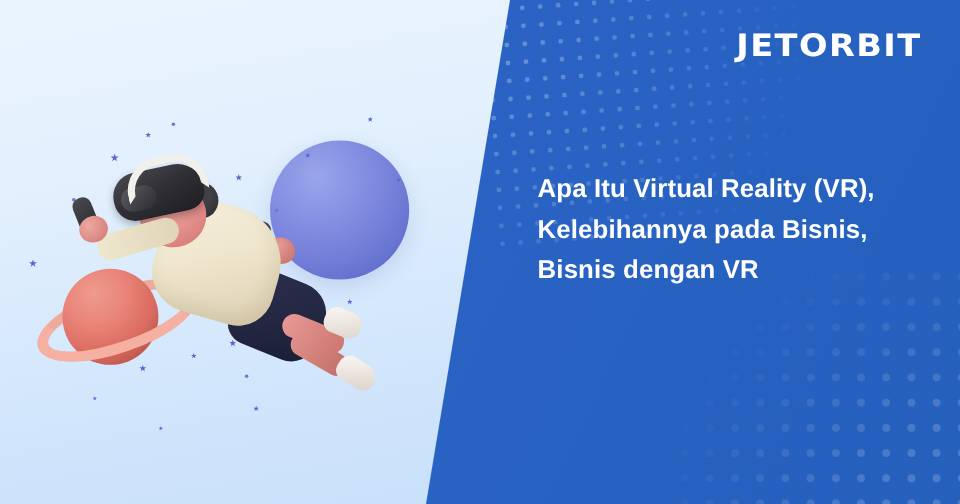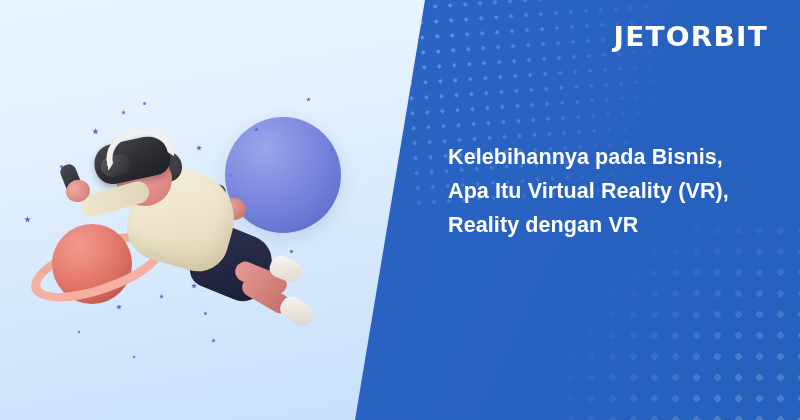--- a/index.html
+++ b/index.html
@@ -233,18 +233,18 @@
   </div>
 
   <div class="blue-panel">
     <div class="halftone halftone-tl"></div>
     <div class="halftone halftone-br"></div>
   </div>
 
   <div class="logo">JETORBIT</div>
 
   <div class="headline" id="headline">
+      <span class="ln">Apa Itu Virtual Reality (VR),</span>
       <span class="ln">Kelebihannya pada Bisnis,</span>
-      <span class="ln">Apa Itu Virtual Reality (VR),</span>
-      <span class="ln">Reality dengan VR</span>
+      <span class="ln">Bisnis dengan VR</span>
     </div>
 
 </div>
 
 </body></html>

